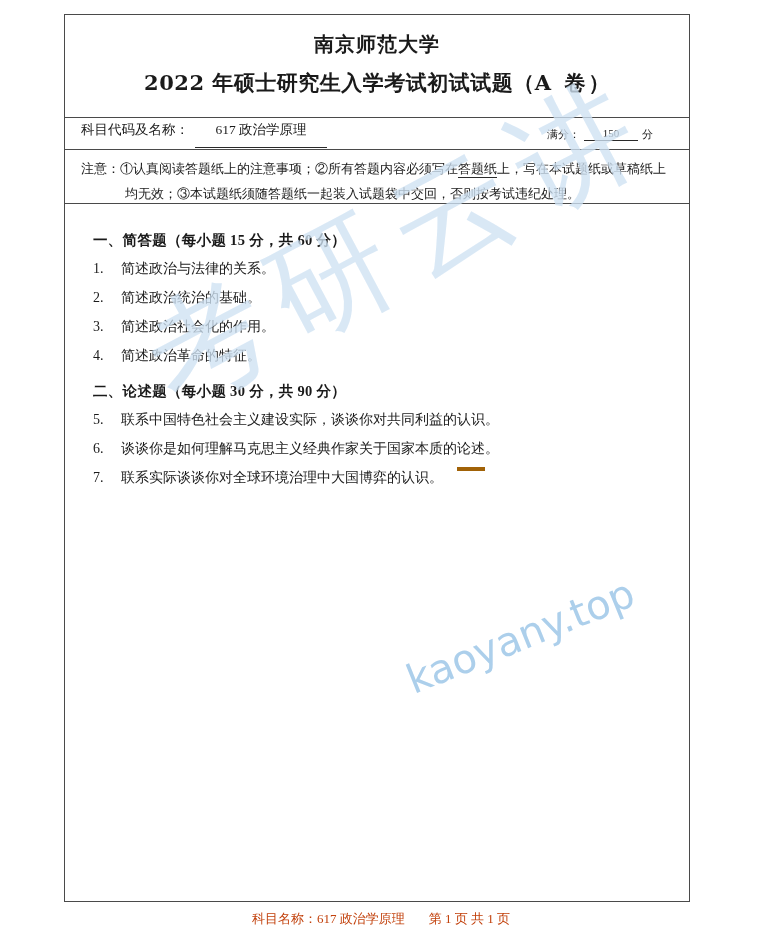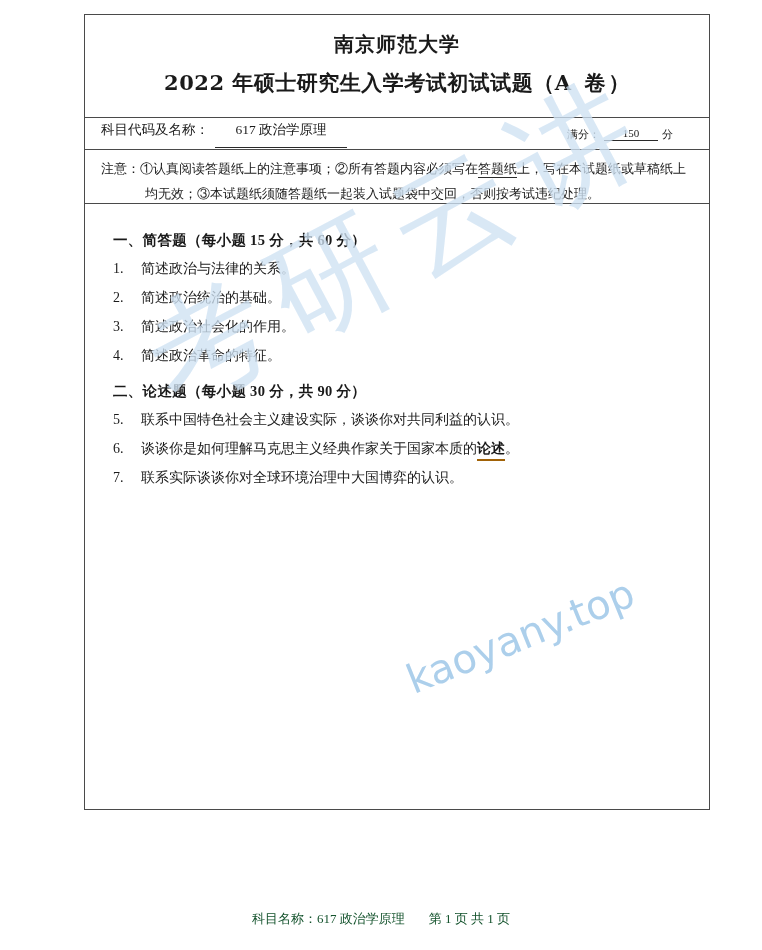--- a/index.html
+++ b/index.html
@@ -17,24 +17,24 @@
   }
   .page {
     position: absolute;
     left: 0; top: 0;
     width: 762px;
     height: 950px;
   }
   
   .sheet {
     position: absolute;
-    left: 84px;
+    left: 64px;
     top: 14px;
     width: 626px;
-    height: 796px;
+    height: 888px;
     border: 1px solid #4a4a4a;
     box-sizing: border-box;
     background: #fff;
   }
   .inner {
     position: relative;
     width: 100%;
     height: 100%;
     box-sizing: border-box;
   }
@@ -145,23 +145,22 @@
     margin: 9px 0 9px 0;
     line-height: 20px;
   }
   .q-num {
     width: 22px;
     flex: 0 0 22px;
     font-size: 14px;
   }
   .q-text { font-size: 14px; margin-left: 6px; }
   .ul-word {
-    border-bottom: 2px solid #a16207;
-    padding-bottom: 3px;
-    font-weight: bold;
+    border-bottom: 4px solid #a16207;
+    padding-bottom: 11px;
   }
 
   
   .wm-cn {
     position: absolute;
     left: 118px;
     top: 300px;
     font-size: 120px;
     color: #cfe2f3;
     opacity: 0.78;
@@ -188,21 +187,21 @@
   }
 
   
   .footer {
     position: absolute;
     left: 0;
     top: 910px;
     width: 762px;
     text-align: center;
     font-size: 13px;
-    color: #14532d;
+    color: #c2410c;
   }
   .footer .fspace { display: inline-block; width: 24px; }
 </style>
 </head>
 <body>
 
 <div class="page">
 
   <div class="sheet">
     <div class="inner">

